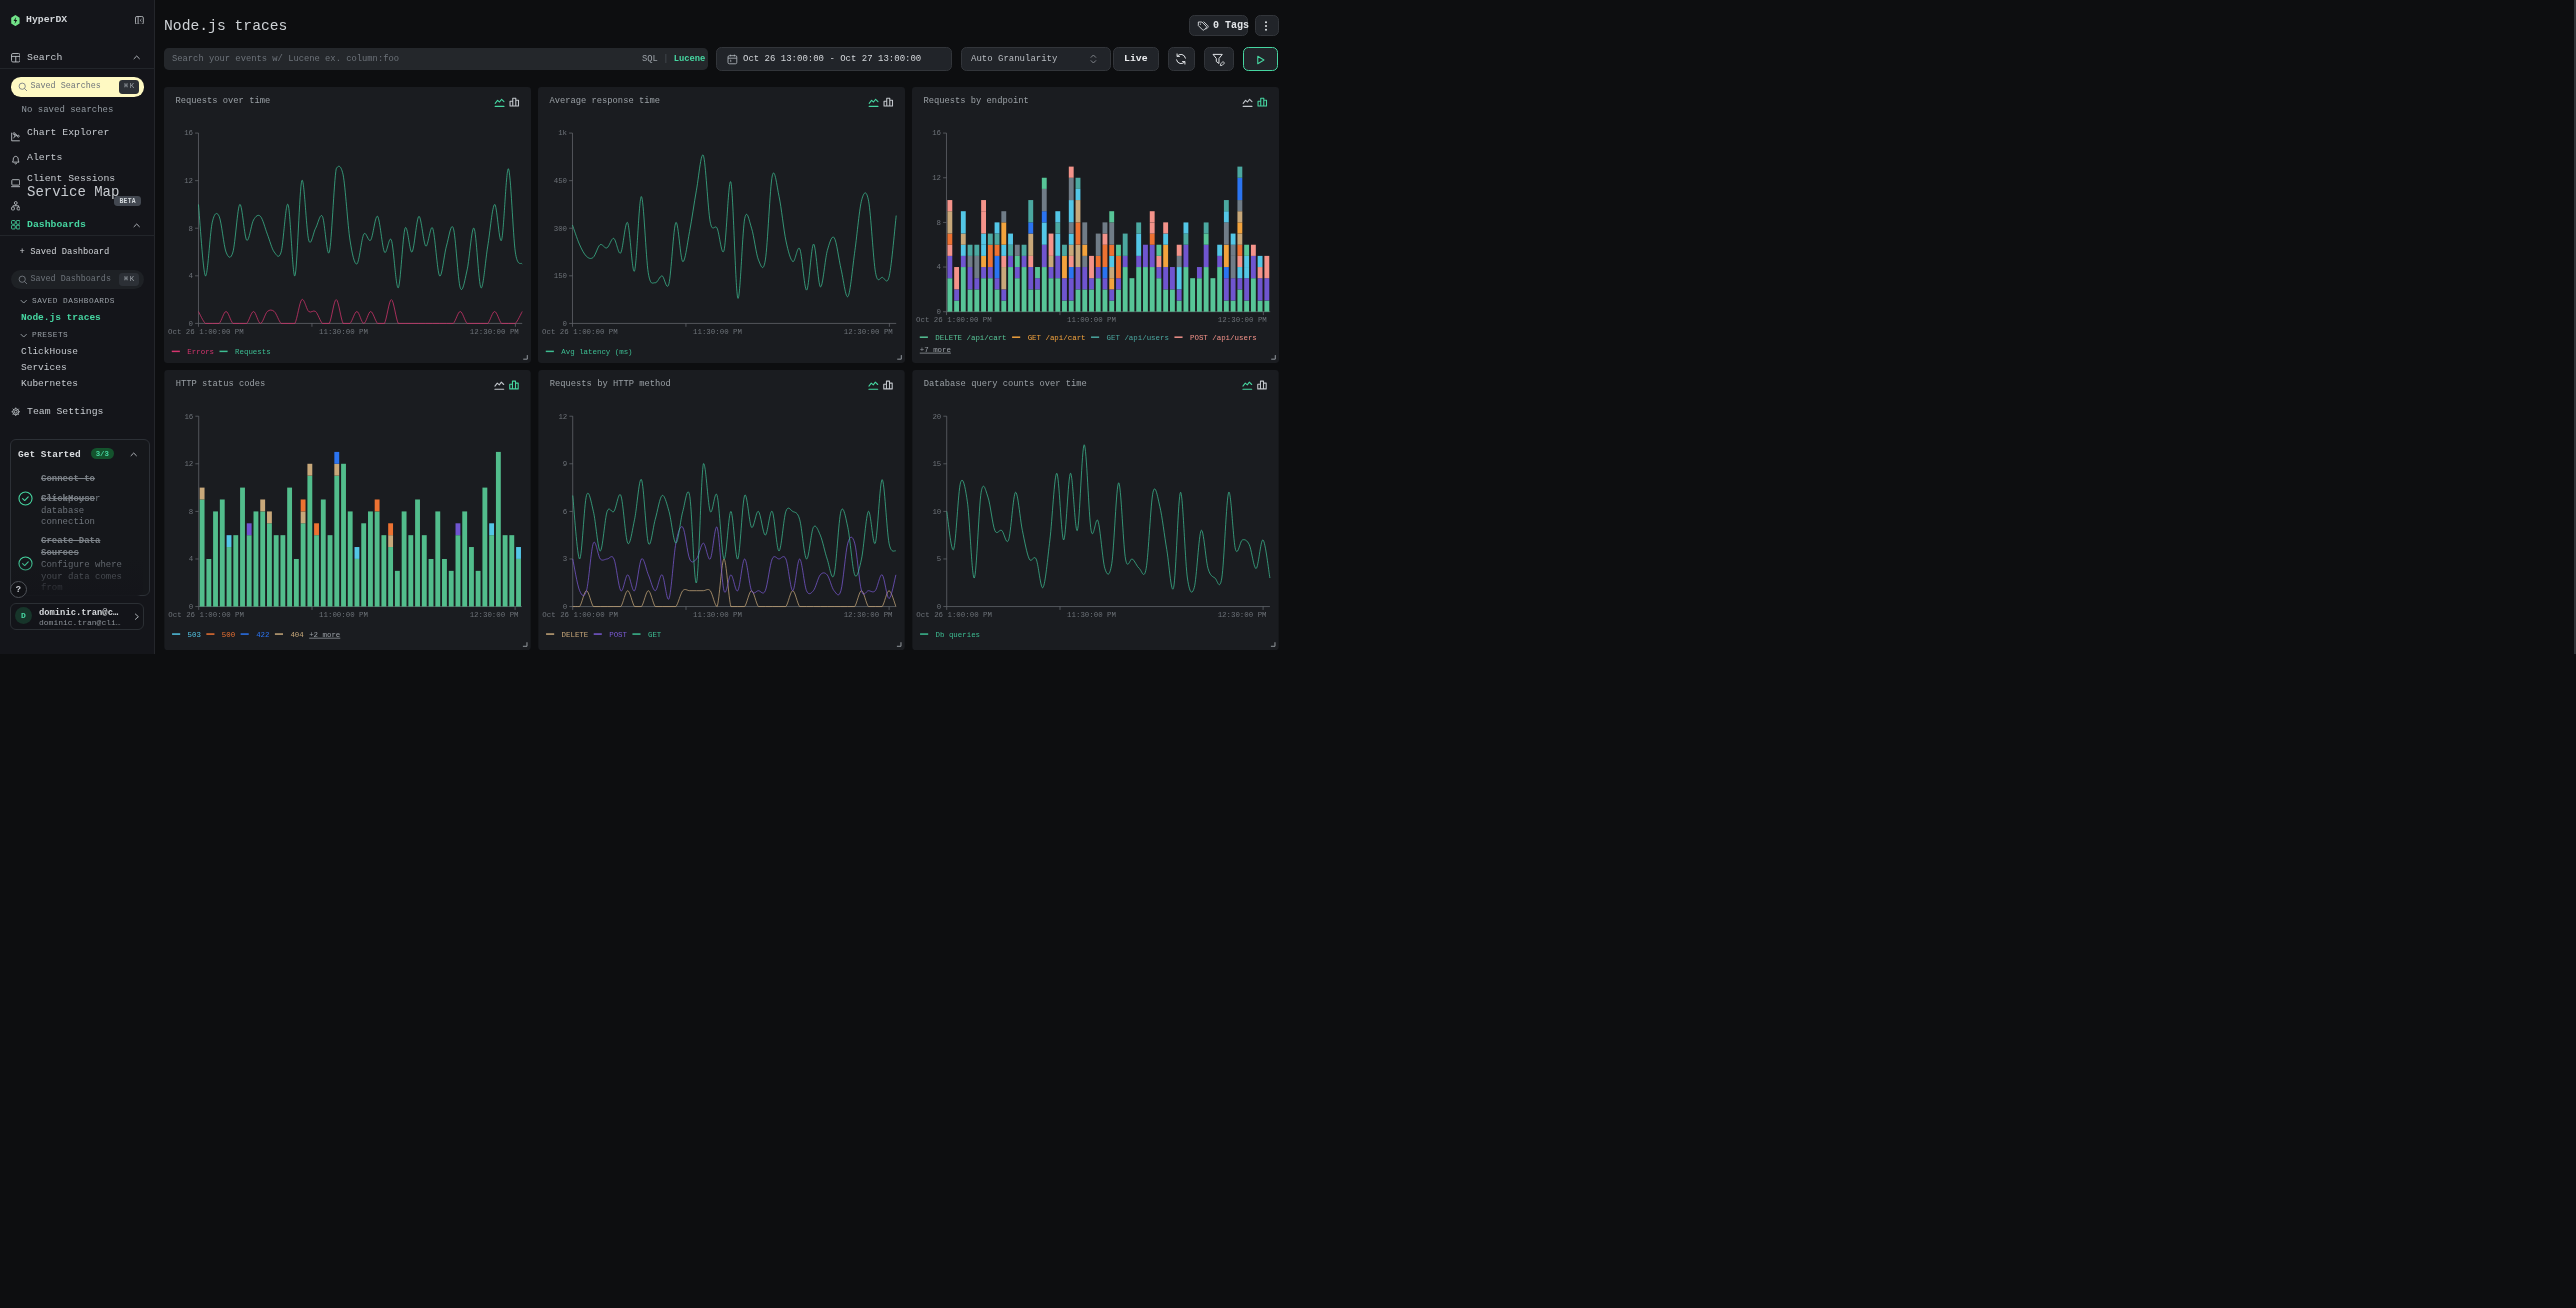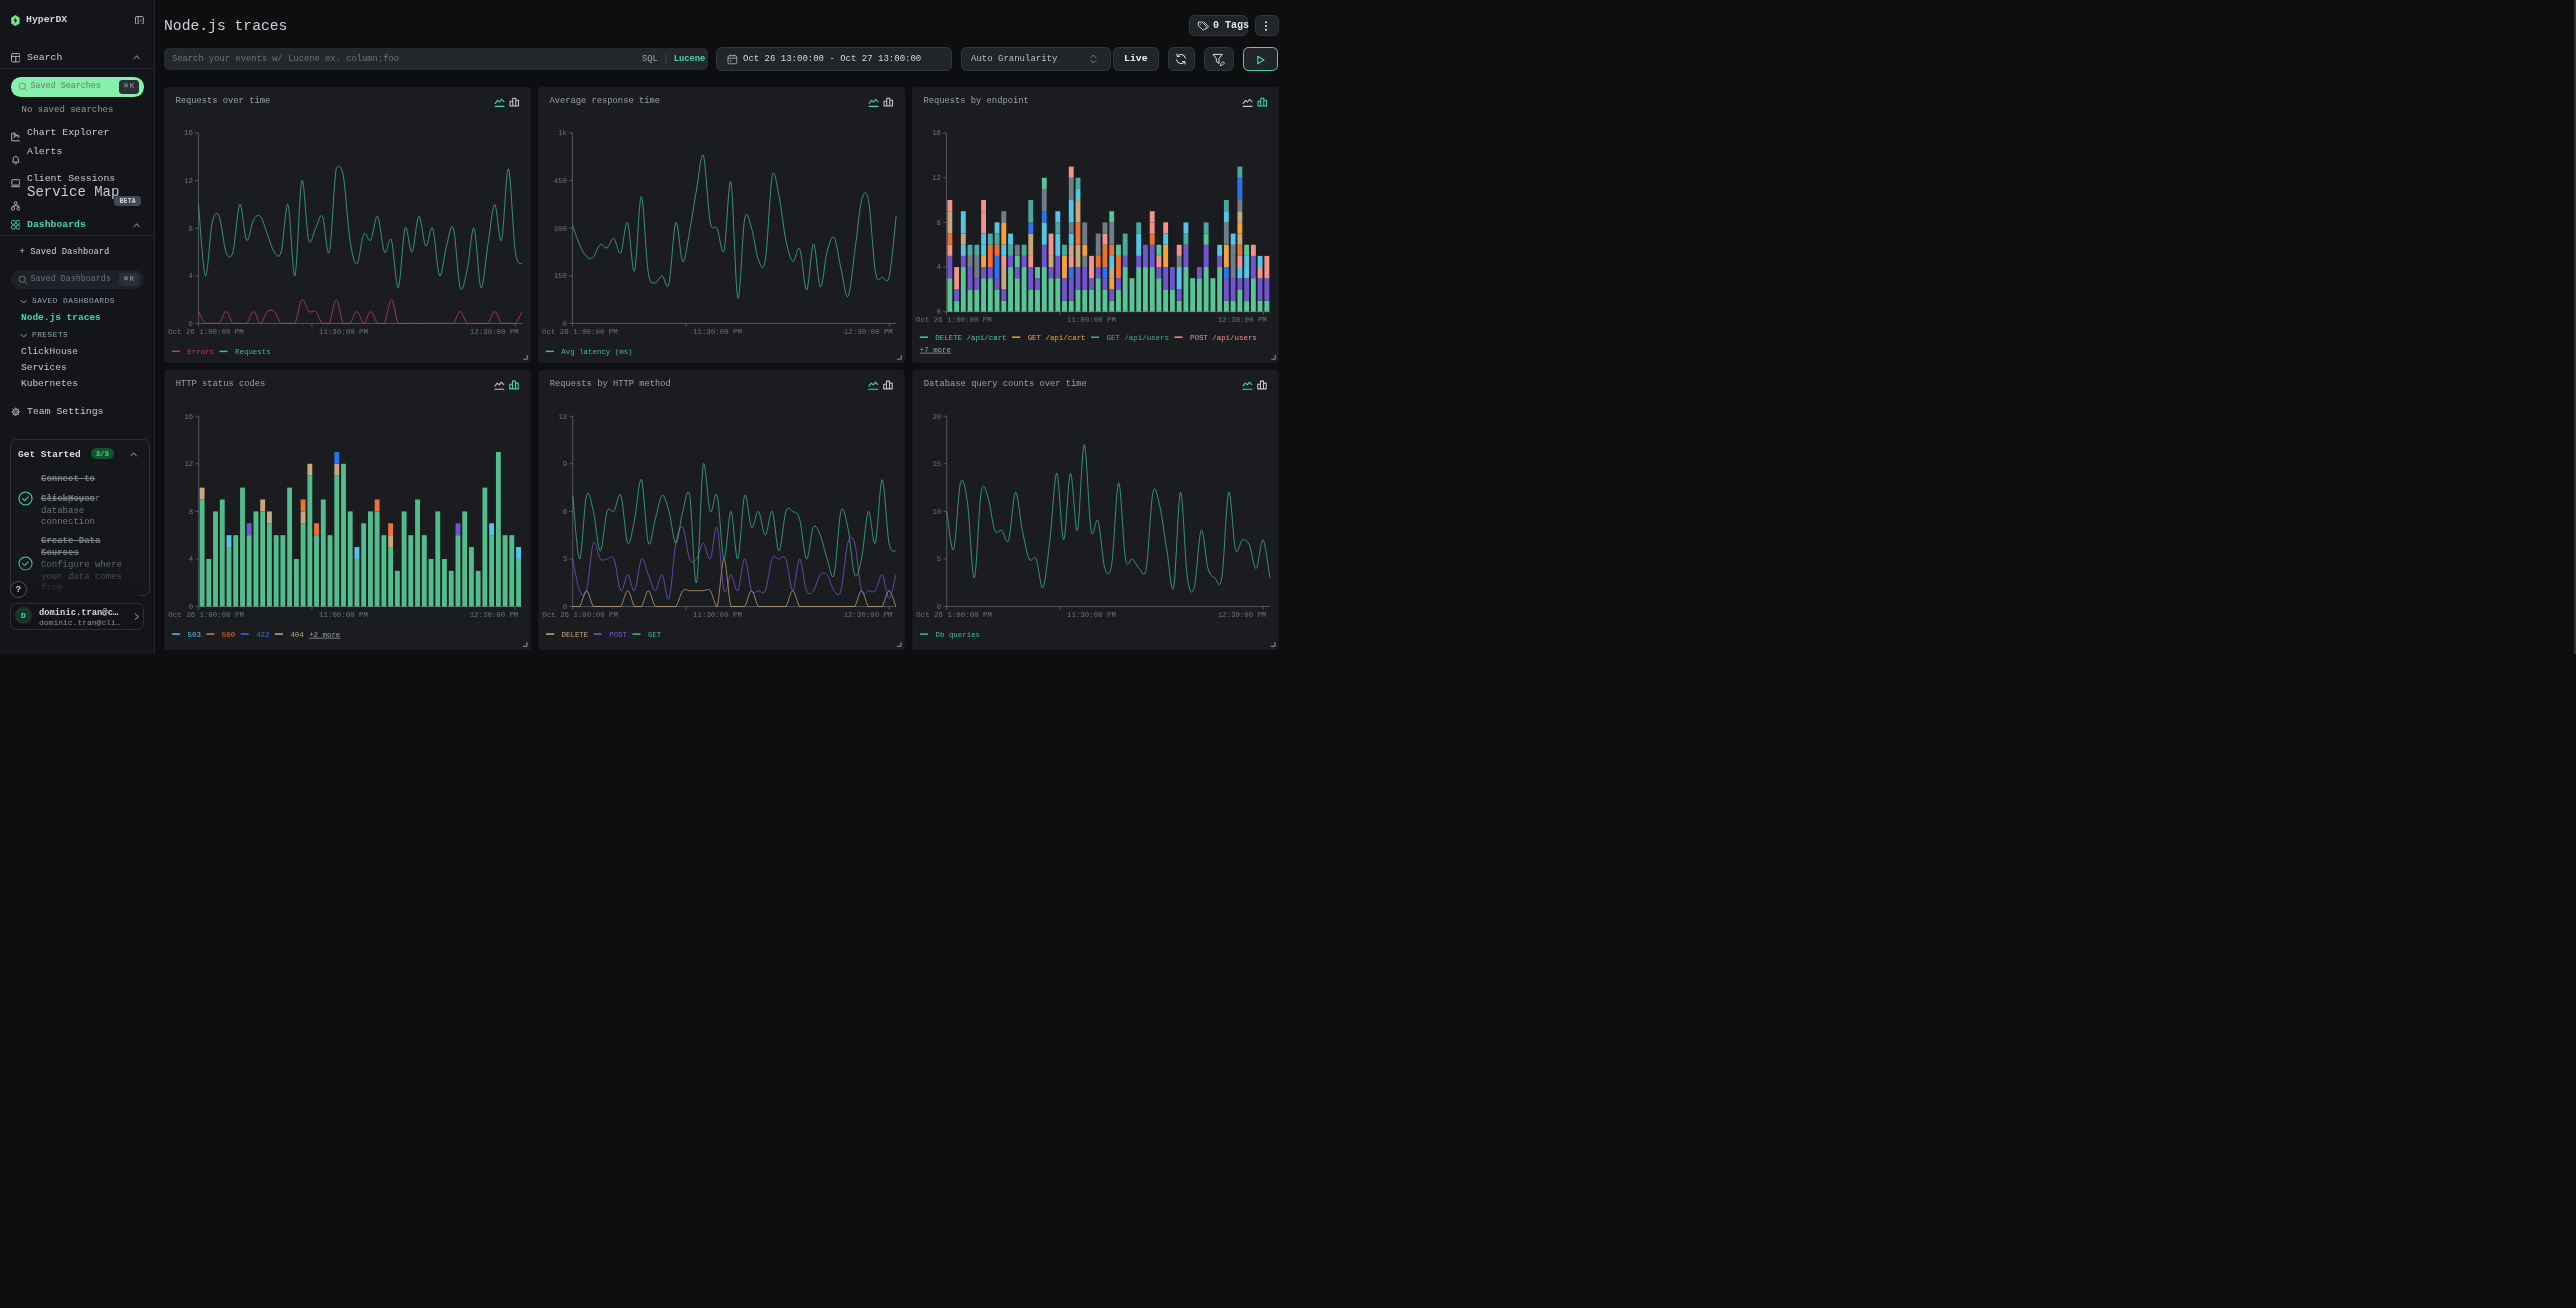--- a/index.html
+++ b/index.html
@@ -31,42 +31,42 @@
     <svg style="position:absolute;left:10.8px;top:53px" width="9.5" height="9.5" viewBox="0 0 14 14">
       <rect x="0.8" y="0.8" width="12.4" height="12.4" rx="2" stroke="#c3c7cc" fill="none" stroke-width="1.3"></rect>
       <line x1="0.8" y1="5" x2="13.2" y2="5" stroke="#c3c7cc" stroke-width="1.3"></line>
       <line x1="7" y1="5" x2="7" y2="13.2" stroke="#c3c7cc" stroke-width="1.3"></line>
     </svg>
     <div class="mtxt" style="left:27px;top:52px;font-size:9.8px">Search</div>
     <svg style="position:absolute;left:133px;top:54px" width="7.4" height="7.4" viewBox="0 0 11 11">
       <path d="M1.5,7 L5.5,3 L9.5,7" stroke="#b9bdc2" fill="none" stroke-width="1.4" stroke-linecap="round" stroke-linejoin="round"></path>
     </svg>
     <div style="position:absolute;left:0;top:68px;width:155px;height:0.7px;background:#22252a"></div>
-    <div style="position:absolute;left:10.5px;top:77px;width:133px;height:19.6px;background:#86efac;border-radius:9.8px;">
+    <div style="position:absolute;left:10.5px;top:77px;width:133px;height:19.6px;background:#fef9c3;border-radius:9.8px;">
       <svg style="position:absolute;left:7.4px;top:5px" width="9.5" height="9.5" viewBox="0 0 14 14">
         <circle cx="6.2" cy="6.2" r="4.6" stroke="#767c83" fill="none" stroke-width="1.3"></circle>
         <line x1="9.6" y1="9.6" x2="13" y2="13" stroke="#767c83" stroke-width="1.3" stroke-linecap="round"></line>
       </svg>
       <div style="position:absolute;left:20px;top:0;line-height:19.6px;font-size:8.4px;color:#6e747b">Saved Searches</div>
       <div style="position:absolute;right:4.7px;top:3px;height:13.5px;background:#2c3036;border-radius:3.4px;padding:0 4.7px;line-height:13.5px;font-size:7.4px;color:#9aa0a6">⌘ K</div>
     </div>
     <div class="mtxt" style="left:21.6px;top:105px;font-size:9px;color:#9199a0">No saved searches</div>
     <svg style="position:absolute;left:10.8px;top:132px" width="9.5" height="9.5" viewBox="0 0 14 14">
       <path d="M1,1 V13 H13" stroke="#c3c7cc" fill="none" stroke-width="1.3"></path>
       <path d="M3.8,9.2 L6.2,5.2 M7.5,4.6 L9.6,5.8 M5.4,3.2 L6,4" stroke="#c3c7cc" fill="none" stroke-width="1.2"></path>
       <circle cx="4.6" cy="2.4" r="1.4" stroke="#c3c7cc" fill="none" stroke-width="1.2"></circle>
       <circle cx="6.8" cy="4.6" r="1.4" stroke="#c3c7cc" fill="none" stroke-width="1.2"></circle>
       <circle cx="10.8" cy="6.2" r="1.4" stroke="#c3c7cc" fill="none" stroke-width="1.2"></circle>
     </svg>
     <div class="mtxt" style="left:27px;top:127px;font-size:9.8px">Chart Explorer</div>
     <svg style="position:absolute;left:10.8px;top:155px" width="9.5" height="9.5" viewBox="0 0 14 14">
       <path d="M2.2,10.5 C3.2,9.5 3.4,8 3.4,6 C3.4,4 4.8,2 7,2 C9.2,2 10.6,4 10.6,6 C10.6,8 10.8,9.5 11.8,10.5 Z" stroke="#c3c7cc" fill="none" stroke-width="1.3" stroke-linejoin="round"></path>
       <path d="M5.8,12.5 C6.1,13.1 6.5,13.4 7,13.4 C7.5,13.4 7.9,13.1 8.2,12.5" stroke="#c3c7cc" fill="none" stroke-width="1.3" stroke-linecap="round"></path>
     </svg>
-    <div class="mtxt" style="left:27px;top:146px;font-size:9.8px">Alerts</div>
+    <div class="mtxt" style="left:27px;top:152px;font-size:9.8px">Alerts</div>
     <svg style="position:absolute;left:10.8px;top:178px" width="9.5" height="9.5" viewBox="0 0 14 14">
       <rect x="1.2" y="2.5" width="11.6" height="8" rx="1.2" stroke="#c3c7cc" fill="none" stroke-width="1.3"></rect>
       <line x1="0.8" y1="12.8" x2="13.2" y2="12.8" stroke="#c3c7cc" stroke-width="1.3" stroke-linecap="round"></line>
     </svg>
     <div class="mtxt" style="left:27px;top:173px;font-size:9.8px">Client Sessions</div>
     <svg style="position:absolute;left:10.8px;top:201px" width="9.5" height="9.5" viewBox="0 0 14 14">
       <circle cx="7" cy="2.9" r="2.1" stroke="#c3c7cc" fill="none" stroke-width="1.2"></circle>
       <rect x="0.8" y="9" width="4.2" height="4.2" rx="1.2" stroke="#c3c7cc" fill="none" stroke-width="1.2"></rect>
       <rect x="9" y="9" width="4.2" height="4.2" rx="1.2" stroke="#c3c7cc" fill="none" stroke-width="1.2"></rect>
       <path d="M7,5 V7 M7,7 H2.9 V9 M7,7 H11.1 V9" stroke="#c3c7cc" fill="none" stroke-width="1.2"></path>

